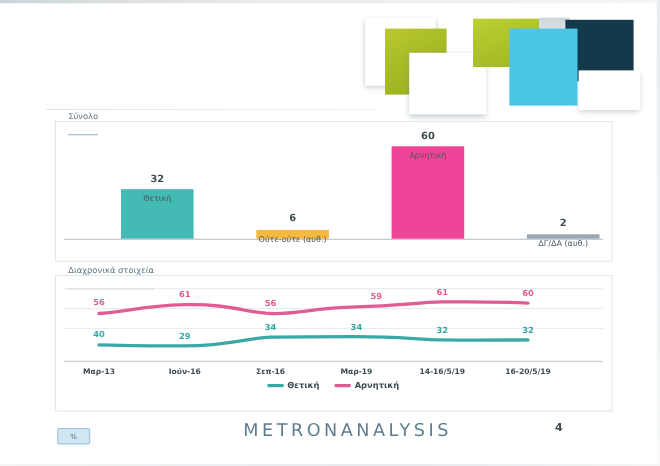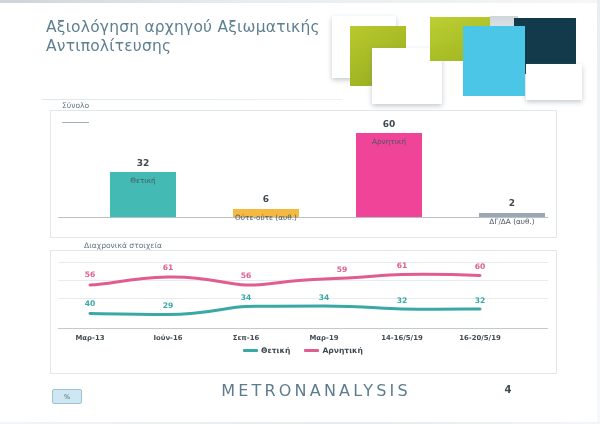--- a/index.html
+++ b/index.html
@@ -107,21 +107,20 @@
       <div class="sq shadow-card" style="left:2px;top:12px;width:64px;height:62px;"></div>
       <div class="sq olive1" style="left:20px;top:22px;width:56px;height:60px;"></div>
       <div class="sq shadow-card" style="left:42px;top:44px;width:70px;height:56px;"></div>
       <div class="sq olive2" style="left:100px;top:13px;width:60px;height:44px;"></div>
       <div class="sq gray-sq" style="left:160px;top:12px;width:28px;height:30px;"></div>
       <div class="sq darkteal" style="left:184px;top:14px;width:62px;height:56px;"></div>
       <div class="sq shadow-card" style="left:196px;top:60px;width:56px;height:36px;"></div>
       <div class="sq cyan" style="left:133px;top:22px;width:62px;height:70px;"></div>
     </div>
 
-    <div class="title">Αξιολόγηση αρχηγού Αξιωματικής Αντιπολίτευσης</div>
     <div class="hdr-rule"></div>
   </div>
 
   <div class="panel" style="left:50px;top:110px;width:505px;height:126px;"></div>
   <div class="panel-label" style="left:62px;top:101px;">Σύνολο</div>
 
   <div class="barchart">
     <div class="bc-baseline"></div>
 
     <div class="bar-group" style="left:52px;width:66px;">
@@ -143,21 +142,21 @@
     </div>
 
     <div class="bar-group" style="left:421px;width:66px;">
       <div class="bar-val" style="bottom:9px;">2</div>
       <div class="bar" style="height:4px;background:#9ba7b5;"></div>
       <div class="bar-cat">ΔΓ/ΔΑ (αυθ.)</div>
     </div>
   </div>
 
   <div class="panel" style="left:50px;top:250px;width:505px;height:122px;"></div>
-  <div class="panel-label" style="left:62px;top:241px;margin-left:22px;">Διαχρονικά στοιχεία</div>
+  <div class="panel-label" style="left:62px;top:241px;">Διαχρονικά στοιχεία</div>
 
   <div class="linechart">
     <div class="gridline" style="top:4px;"></div>
     <div class="gridline" style="top:22px;"></div>
     <div class="gridline" style="top:40px;"></div>
     <div class="lc-axis" style="top:70px;"></div>
 
     <svg width="490" height="78" viewBox="0 0 490 78" style="position:absolute;left:0;top:0;">
 
       <path fill="none" stroke="#e15c90" stroke-width="3" stroke-linecap="round" stroke-linejoin="round" d="M 32,27 C 55,26 70,20 110,19 C 150,18 165,26 188,27

